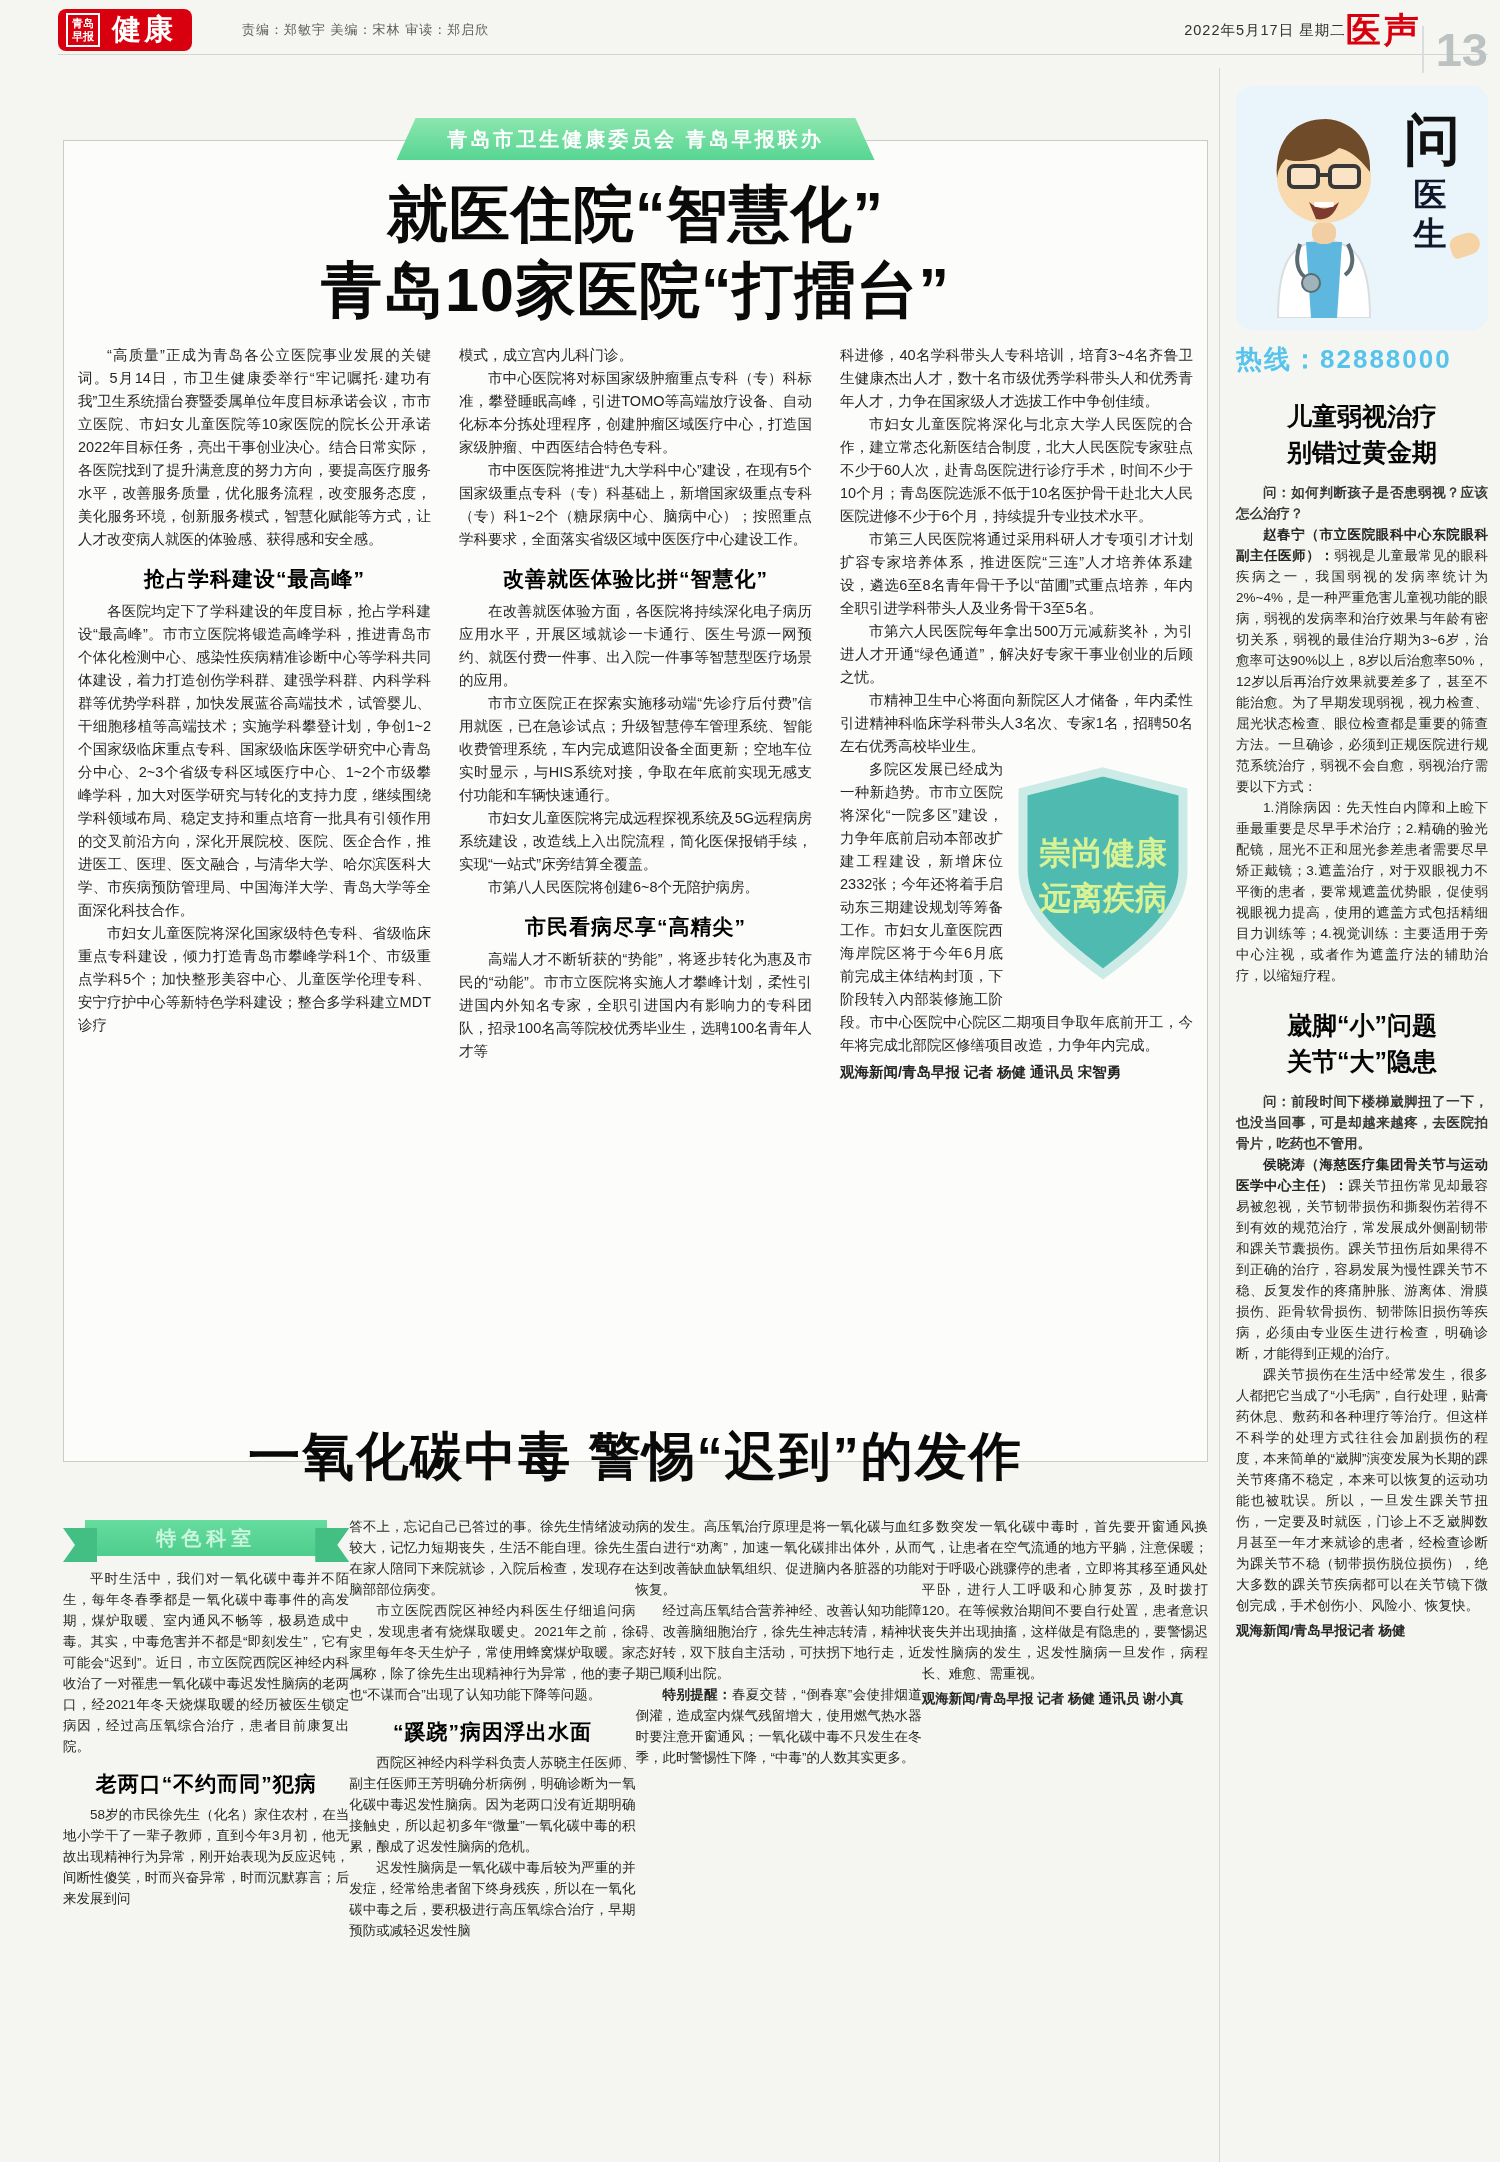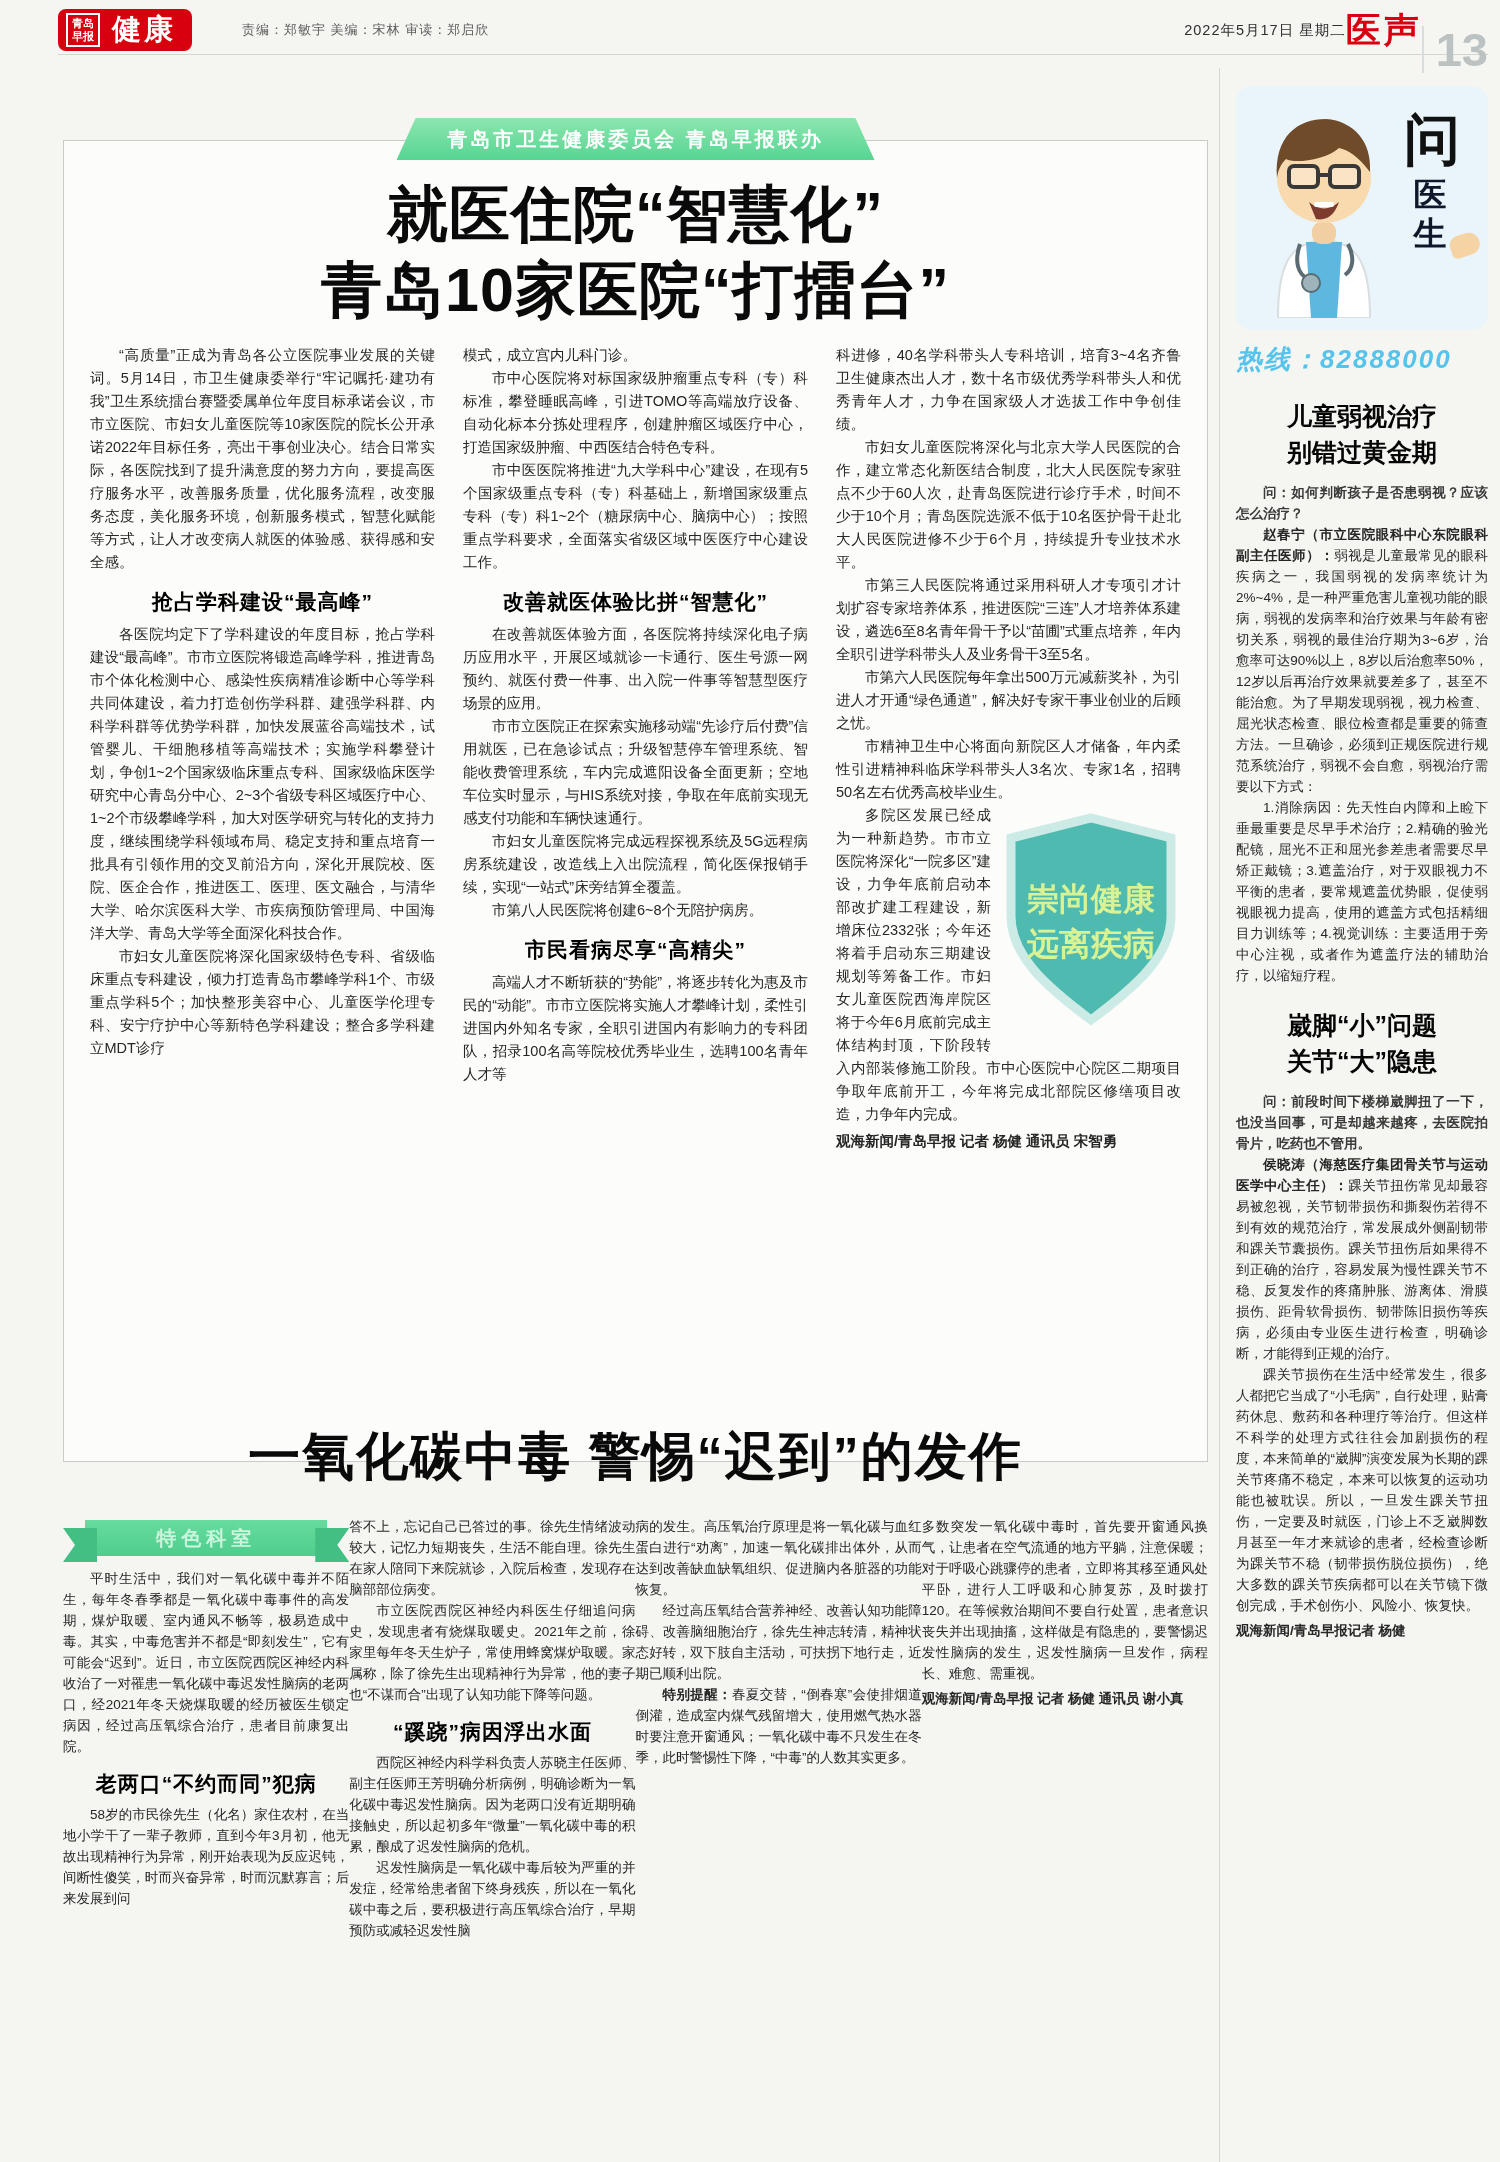--- a/index.html
+++ b/index.html
@@ -11,21 +11,21 @@
   .masthead{display:flex;align-items:center;background:#d8000f;border-radius:8px;padding:3px 16px 3px 8px;height:42px;box-sizing:border-box;}
   .logo-mini{border:2px solid #fff;color:#fff;font-size:11px;font-weight:bold;line-height:1.15;padding:2px 4px;text-align:center;white-space:pre-line;}
   .section-title{color:#fff;font-size:29px;font-weight:900;margin-left:12px;letter-spacing:3px;}
   .editors{font-size:13px;color:#5c5c5c;margin-left:50px;letter-spacing:1px;}
   .header-right{margin-left:auto;display:flex;align-items:center;}
   .date-line{font-size:14.5px;color:#2f2f2f;letter-spacing:1px;}
   .edition{color:#d8000f;font-size:35px;font-weight:900;letter-spacing:3px;}
   .pagenum{color:#bcc1c1;font-size:47px;font-weight:bold;line-height:1;border-left:2px solid #dadddd;padding-left:12px;margin-top:39px;}
   
   .main-box{position:absolute;left:63px;top:140px;width:1145px;height:1322px;border:1px solid #c8ccc4;
-            background:#fcfcfa;padding:0 26px;box-sizing:border-box;}
+            background:#fcfcfa;padding:0 14px;box-sizing:border-box;}
   .banner{position:absolute;left:50%;top:-23px;transform:translateX(-50%);width:478px;height:42px;
           background:linear-gradient(180deg,#8ce6ae,#57d592);clip-path:polygon(4% 0,96% 0,100% 100%,0 100%);
           display:flex;align-items:center;justify-content:center;color:#fff;font-size:20px;font-weight:bold;letter-spacing:3px;}
   .headline{margin:36px 0 8px;text-align:center;font-size:61px;font-weight:900;color:#0a0a0a;line-height:1.24;letter-spacing:1px;}
   .cols{display:flex;gap:28px;margin-top:16px;}
   .col{flex:1;font-size:14.5px;line-height:23px;text-align:justify;color:#262626;}
   p.body-p{margin:0;text-indent:2em;}
   p.noindent{text-indent:0;}
   p.qline{font-weight:bold;color:#3a3a3a;}
   .subhead{font-size:21px;font-weight:900;text-align:center;margin:16px 0 10px;color:#000;letter-spacing:1px;}
@@ -34,21 +34,21 @@
   
   .vrule{position:absolute;left:1219px;top:68px;height:2094px;width:1px;background:#d6d9d3;}
   
   .sidebar{position:absolute;left:1236px;top:86px;width:252px;}
   .doc-block{position:relative;background:#e9f5fb;border-radius:16px;height:244px;}
   .doctor{position:absolute;left:8px;top:12px;}
   .ask{position:absolute;left:168px;top:26px;width:52px;text-align:center;}
   .ask-q{font-size:56px;font-weight:900;color:#111;line-height:1;}
   .ask-doc{display:block;color:#0f172a;font-size:33px;font-weight:900;line-height:1.18;margin-top:8px;word-break:break-all;}
   .hand{position:absolute;left:214px;top:148px;width:30px;height:22px;background:#f6d3a4;border-radius:10px 12px 12px 6px;transform:rotate(-18deg);}
-  .hotline{color:#56c3ec;font-size:26px;font-weight:900;margin:12px 0 4px;letter-spacing:2px;font-style:italic;}
+  .hotline{color:#56c3ec;font-size:26px;font-weight:900;margin:12px 0 4px;letter-spacing:2px;}
   .sb-title{font-size:25px;font-weight:900;text-align:center;line-height:1.42;margin:22px 0 12px;color:#050505;}
   .sb-body{font-size:13.5px;line-height:21px;text-align:justify;color:#262626;}
   
   .bottom{position:absolute;left:63px;top:1422px;width:1145px;}
   .bottom-headline{text-align:center;font-size:52px;font-weight:900;color:#0a0a0a;margin:0 0 24px;letter-spacing:2px;}
   .cols4{display:flex;}
   .bcol{flex:1;font-size:13.5px;line-height:21px;text-align:justify;color:#262626;}
   .ribbon{position:relative;z-index:0;height:36px;margin:4px 22px 12px;background:linear-gradient(180deg,#66dc9f,#4ecd8c);
           display:flex;align-items:center;justify-content:center;}
   .ribbon:before,.ribbon:after{content:"";position:absolute;top:8px;width:34px;height:34px;background:#43bf83;z-index:-1;}

